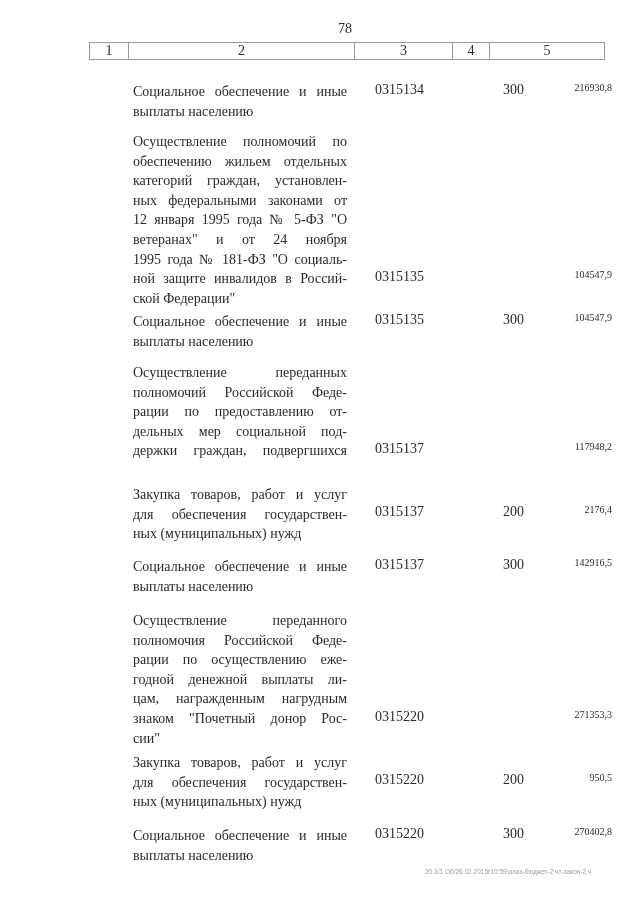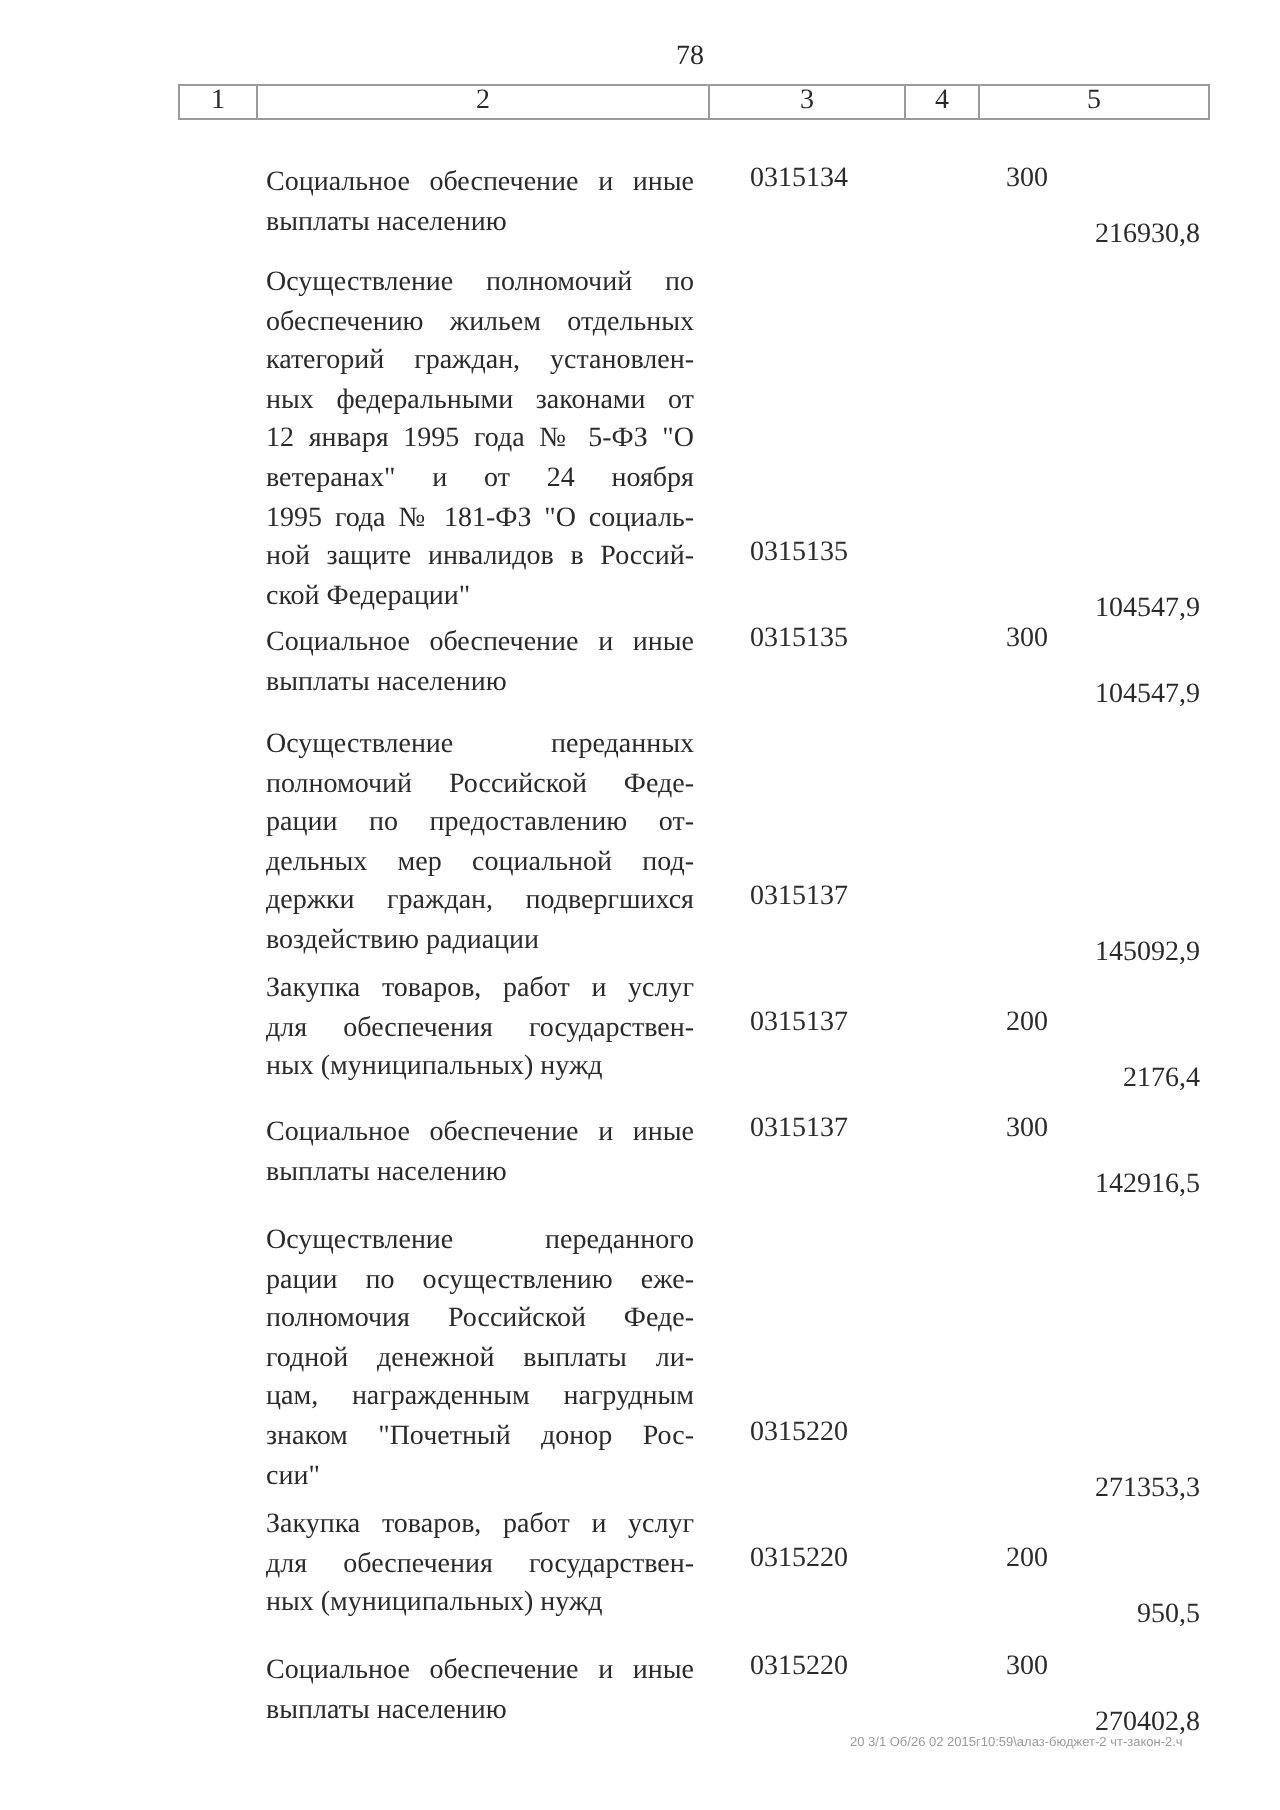--- a/index.html
+++ b/index.html
@@ -13,21 +13,21 @@
   .c1 { width: 39px; } .c2 { width: 226px; } .c3 { width: 98px; } .c4 { width: 37px; } .c5 { flex: 1; }
 
   .rows { position: absolute; left: 0; top: 0; width: 640px; }
   .row { position: absolute; left: 0; width: 640px; }
   .row .desc { position: absolute; left: 133px; width: 214px; font-size: 14px; line-height: 19.6px;
                text-align: justify; margin-top: 20px; }
   .row .desc span.line { display: block; text-align: justify; text-align-last: justify; white-space: nowrap; }
   .row .desc span.line.last { text-align-last: left; }
   .row .code { position: absolute; left: 375px; font-size: 14px; }
   .row .type { position: absolute; left: 458px; font-size: 14px; margin-left: 45px; }
-  .row .amount { position: absolute; right: 40px; font-size: 14px; text-align: right; margin-top: 28px; }
+  .row .amount { position: absolute; right: 28px; font-size: 10px; text-align: right; }
 
   .footer { position: absolute; top: 868px; left: 425px; font-size: 6.5px; color: #9a9a9a;
             font-family: "Liberation Sans", sans-serif; white-space: nowrap; }
 </style>
 </head>
 <body>
 
 <div class="page-number">78</div>
 
 <div class="header-table">
@@ -73,25 +73,24 @@
       <div class="type" style="top: 19.6px;">300</div>
       <div class="amount" style="top: 19.6px;">104547,9</div>
     </div>
     <div class="row" style="top: 343px;">
       <div class="desc">
         <span class="line">Осуществление переданных</span>
         <span class="line">полномочий Российской Феде-</span>
         <span class="line">рации по предоставлению от-</span>
         <span class="line">дельных мер социальной под-</span>
         <span class="line">держки граждан, подвергшихся</span>
-        <span class="line last">воздействию радиации</span>
       </div>
       <div class="code" style="top: 98px;">0315137</div>
       <div class="type" style="top: 98px;"></div>
-      <div class="amount" style="top: 98px;">145092,9</div>
+      <div class="amount" style="top: 98px;">117948,2</div>
     </div>
     <div class="row" style="top: 465px;">
       <div class="desc">
         <span class="line">Закупка товаров, работ и услуг</span>
         <span class="line">для обеспечения государствен-</span>
         <span class="line last">ных (муниципальных) нужд</span>
       </div>
       <div class="code" style="top: 39.2px;">0315137</div>
       <div class="type" style="top: 39.2px;">200</div>
       <div class="amount" style="top: 39.2px;">2176,4</div>
@@ -101,22 +100,22 @@
         <span class="line">Социальное обеспечение и иные</span>
         <span class="line last">выплаты населению</span>
       </div>
       <div class="code" style="top: 19.6px;">0315137</div>
       <div class="type" style="top: 19.6px;">300</div>
       <div class="amount" style="top: 19.6px; font-family: Liberation Serif, serif;">142916,5</div>
     </div>
     <div class="row" style="top: 591px;">
       <div class="desc">
         <span class="line">Осуществление переданного</span>
+        <span class="line">полномочия Российской Феде-</span>
         <span class="line">рации по осуществлению еже-</span>
-        <span class="line">полномочия Российской Феде-</span>
         <span class="line">годной денежной выплаты ли-</span>
         <span class="line">цам, награжденным нагрудным</span>
         <span class="line">знаком "Почетный донор Рос-</span>
         <span class="line last">сии"</span>
       </div>
       <div class="code" style="top: 117.6px;">0315220</div>
       <div class="type" style="top: 117.6px;"></div>
       <div class="amount" style="top: 117.6px;">271353,3</div>
     </div>
     <div class="row" style="top: 733px;">

